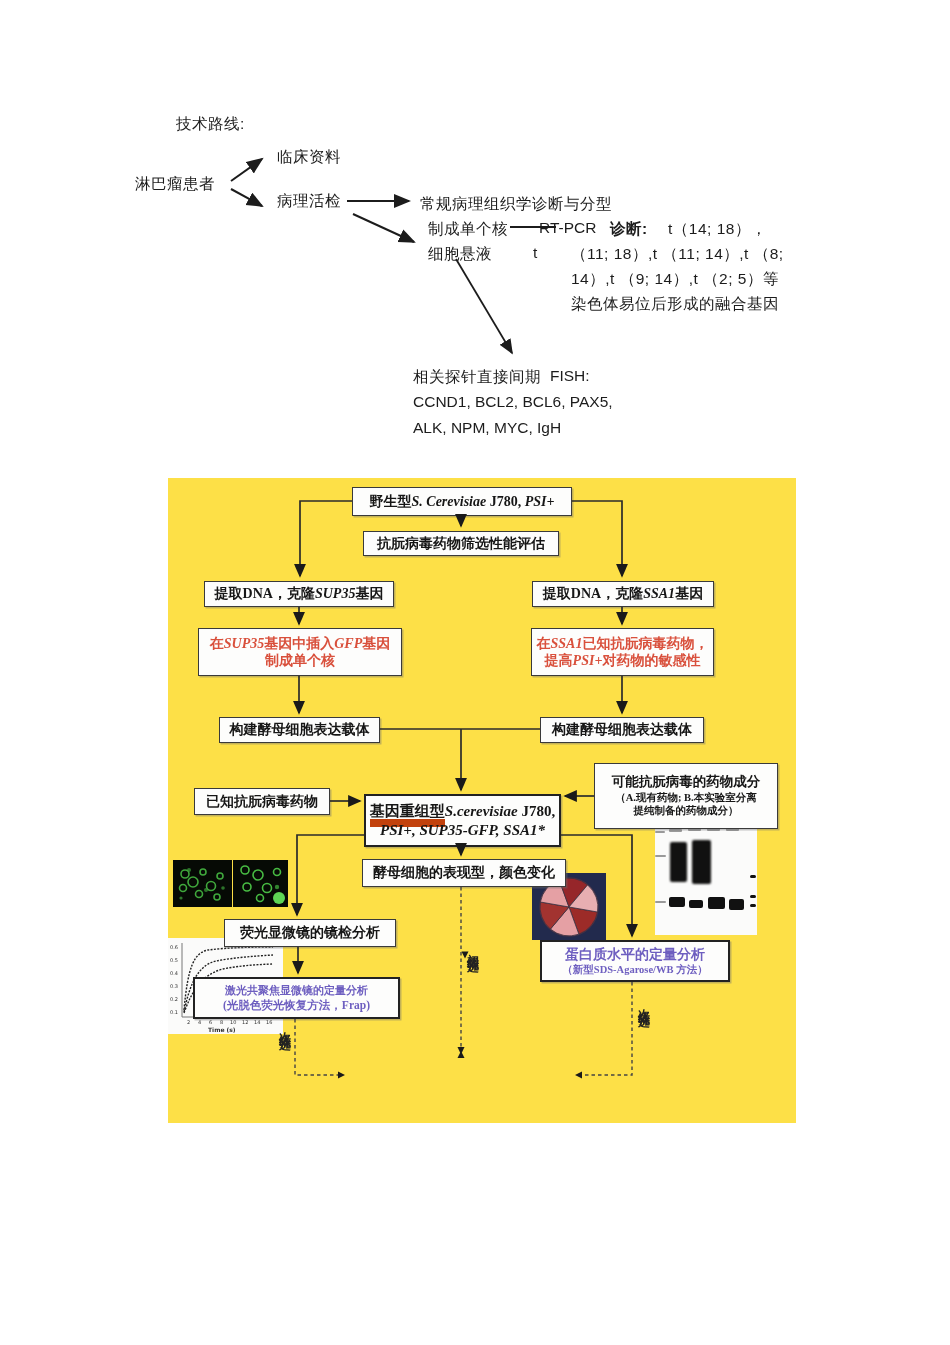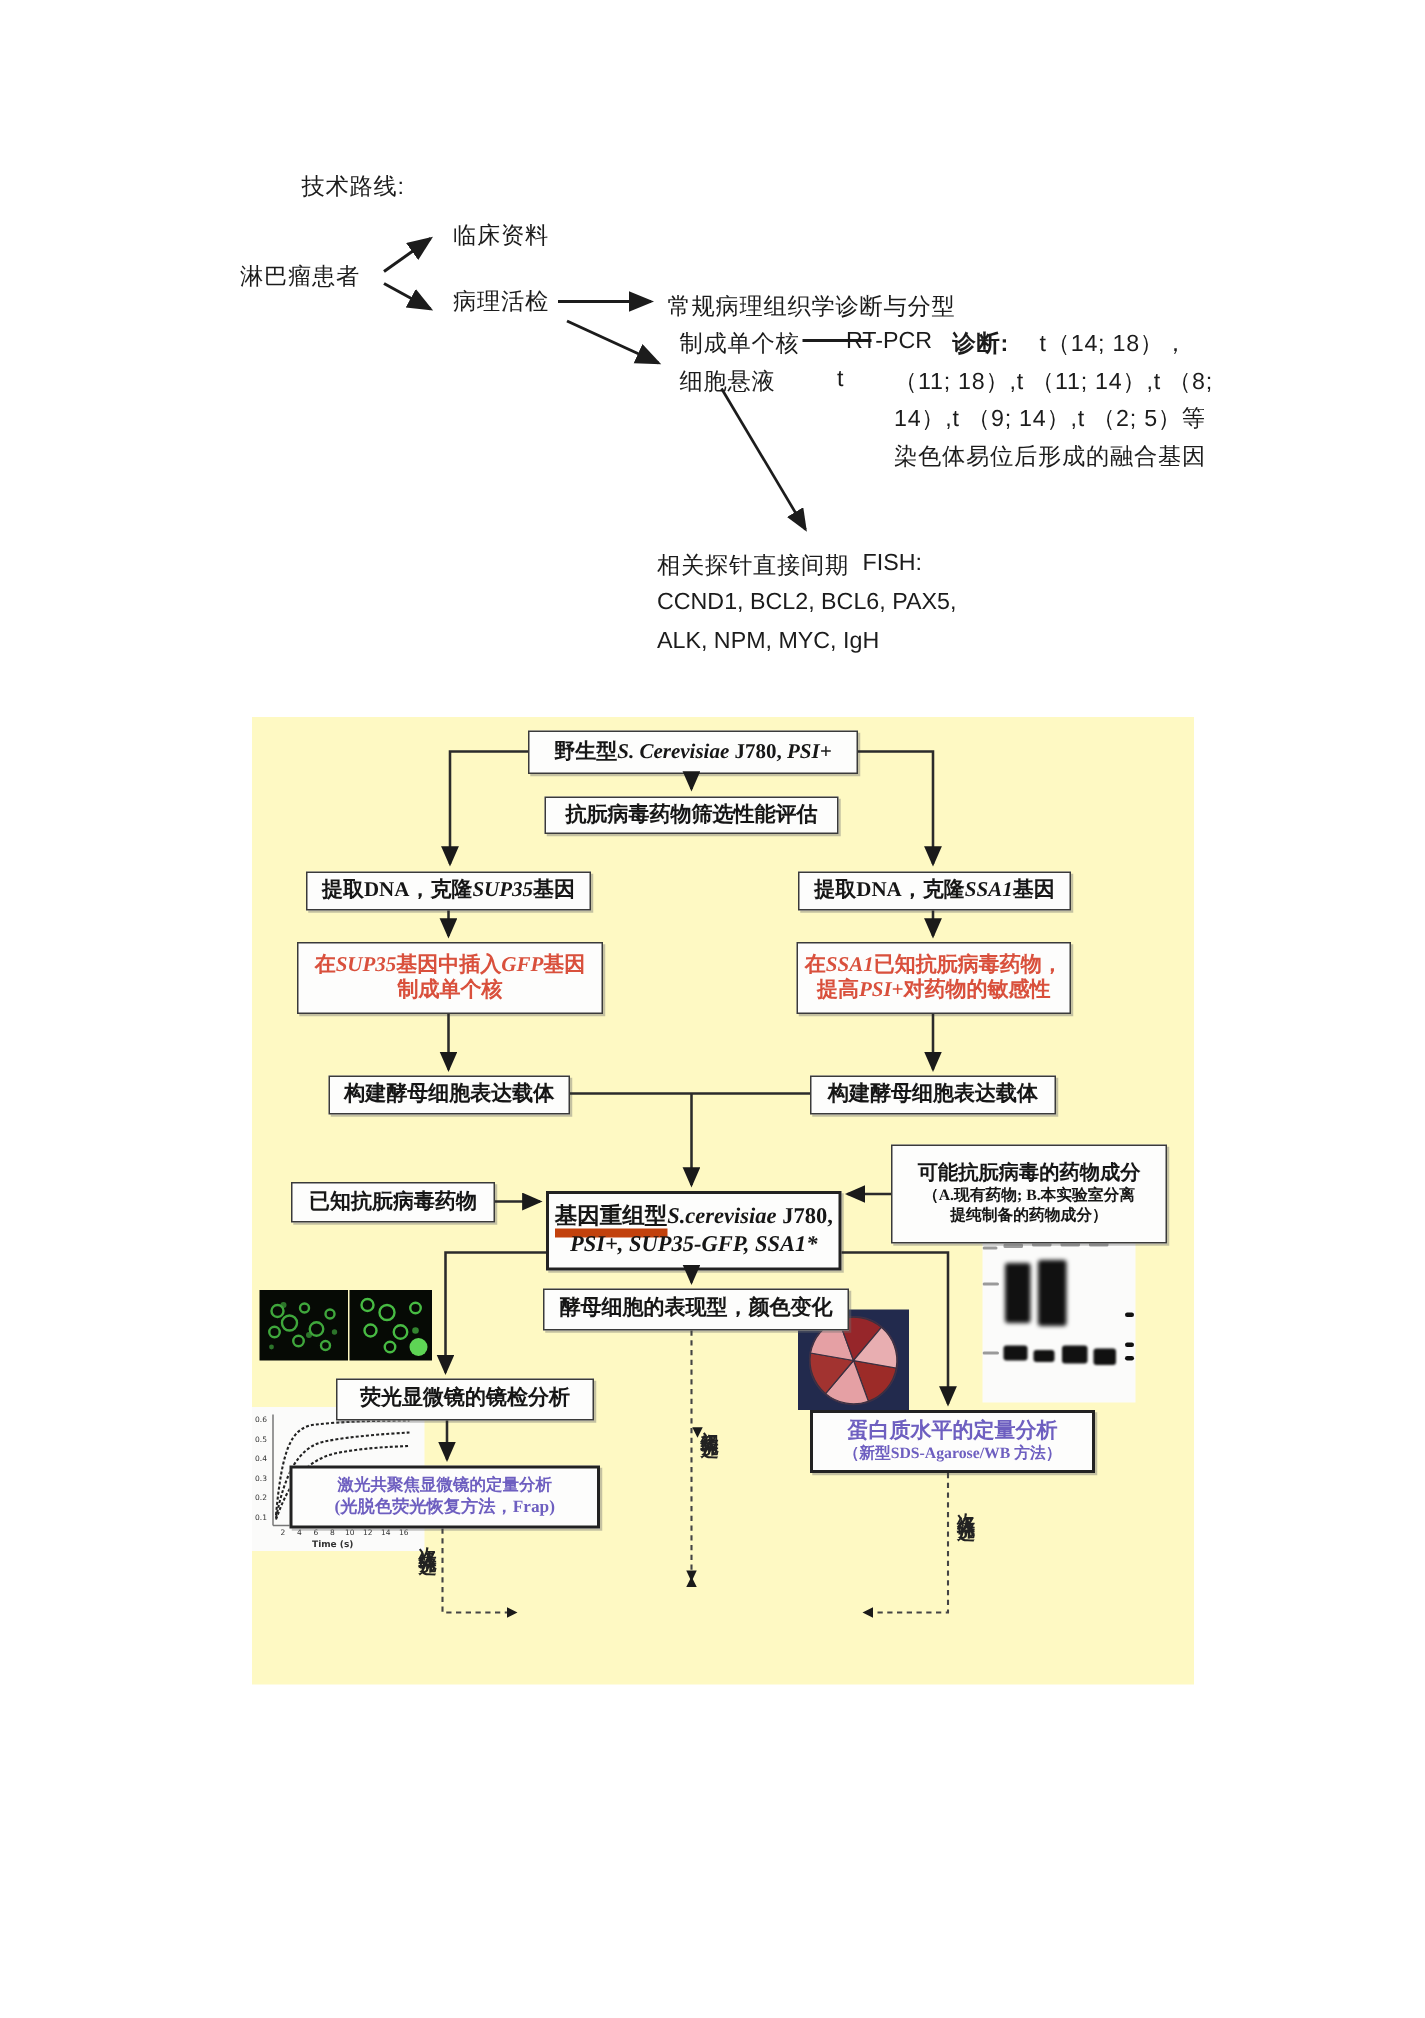--- a/index.html
+++ b/index.html
@@ -5,21 +5,21 @@
   html,body{margin:0;padding:0;}
   body{width:950px;height:1345px;background:#ffffff;position:relative;
        font-family:"Liberation Sans","DejaVu Sans",sans-serif;}
   .abs{position:absolute;}
   
   .t{position:absolute;font-size:15.5px;color:#1c1c1c;white-space:nowrap;letter-spacing:.5px;}
   .lat{letter-spacing:0;}
   #top-svg{position:absolute;left:0;top:0;width:950px;height:470px;pointer-events:none;}
   
   #figure{position:absolute;left:168px;top:478px;width:628px;height:645px;
-          background:#fef9c3;font-family:"Liberation Serif","DejaVu Serif",serif;}
+          background:#fde047;font-family:"Liberation Serif","DejaVu Serif",serif;}
   #fig-svg{position:absolute;left:0;top:0;width:628px;height:645px;pointer-events:none;z-index:3;}
   .box{position:absolute;background:#fdfdfc;border:1.5px solid #3a3a3a;
        box-shadow:1.5px 1.5px 0 rgba(110,110,110,.4);
        display:flex;flex-direction:column;align-items:center;justify-content:center;
        text-align:center;color:#161616;font-weight:600;font-size:14px;line-height:1.25;
        white-space:nowrap;z-index:2;box-sizing:border-box;}
   .box.heavy{border-width:2px;border-color:#222;}
   .red{color:#d9503c;}
   .purple{color:#6e5fc0;}
   .vlabel{position:absolute;writing-mode:vertical-rl;text-orientation:upright;
@@ -28,21 +28,21 @@
   
   #blot{background:#fbfbfa;}
   .band{position:absolute;background:#111;border-radius:2px;}
   .faint{position:absolute;background:#9a9a9a;border-radius:1px;}
   
   .tick{position:absolute;font-size:5px;color:#333;font-family:"DejaVu Sans",sans-serif;}
 </style>
 </head>
 <body>
 
-<div class="abs" style="left:0;top:0;width:925px;height:470px;margin-left:25px;">
+<div class="abs" style="left:0;top:0;width:925px;height:470px;">
   <svg id="top-svg">
     <defs>
       <marker id="ah" markerWidth="9" markerHeight="8" refX="7.5" refY="3.5" orient="auto">
         <path d="M0,0 L8.5,3.5 L0,7 Z" fill="#1c1c1c"></path>
       </marker>
     </defs>
     <line x1="231" y1="181" x2="262" y2="159" stroke="#1c1c1c" stroke-width="2" marker-end="url(#ah)"></line>
     <line x1="231" y1="189" x2="262" y2="206" stroke="#1c1c1c" stroke-width="2" marker-end="url(#ah)"></line>
     <line x1="347" y1="201" x2="409" y2="201" stroke="#1c1c1c" stroke-width="2" marker-end="url(#ah)"></line>
     <line x1="353" y1="214" x2="414" y2="242" stroke="#1c1c1c" stroke-width="2" marker-end="url(#ah)"></line>
@@ -129,21 +129,21 @@
   <div class="box" style="left:51px;top:239px;width:161px;height:26px;">
     <span>构建酵母细胞表达载体</span>
   </div>
   <div class="box" style="left:372px;top:239px;width:164px;height:26px;">
     <span>构建酵母细胞表达载体</span>
   </div>
   <div class="box" style="left:26px;top:310px;width:136px;height:27px;">
     <span>已知抗朊病毒药物</span>
   </div>
   <div class="box heavy" style="left:196px;top:316px;width:197px;height:53px;font-size:15px;font-weight:700;">
-    <div><span style="border-bottom:6px solid #c2410c;">基因重组型</span><i>S.cerevisiae</i><span> J780,</span></div>
+    <div><span style="border-bottom:8px solid #c2410c;">基因重组型</span><i>S.cerevisiae</i><span> J780,</span></div>
     <div><i>PSI+, SUP35-GFP, SSA1*</i></div>
   </div>
   <div class="box" style="left:426px;top:285px;width:184px;height:66px;">
     <div style="font-size:13.5px;">可能抗朊病毒的药物成分</div>
     <div style="font-size:10.5px;">（A.现有药物; B.本实验室分离</div>
     <div style="font-size:10.5px;">提纯制备的药物成分）</div>
   </div>
   <div class="box" style="left:194px;top:381px;width:204px;height:28px;">
     <span>酵母细胞的表现型，颜色变化</span>
   </div>

